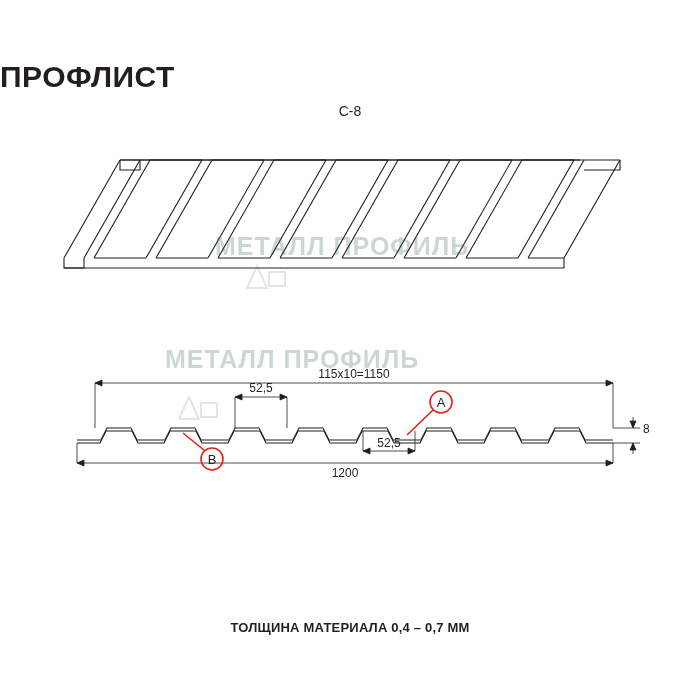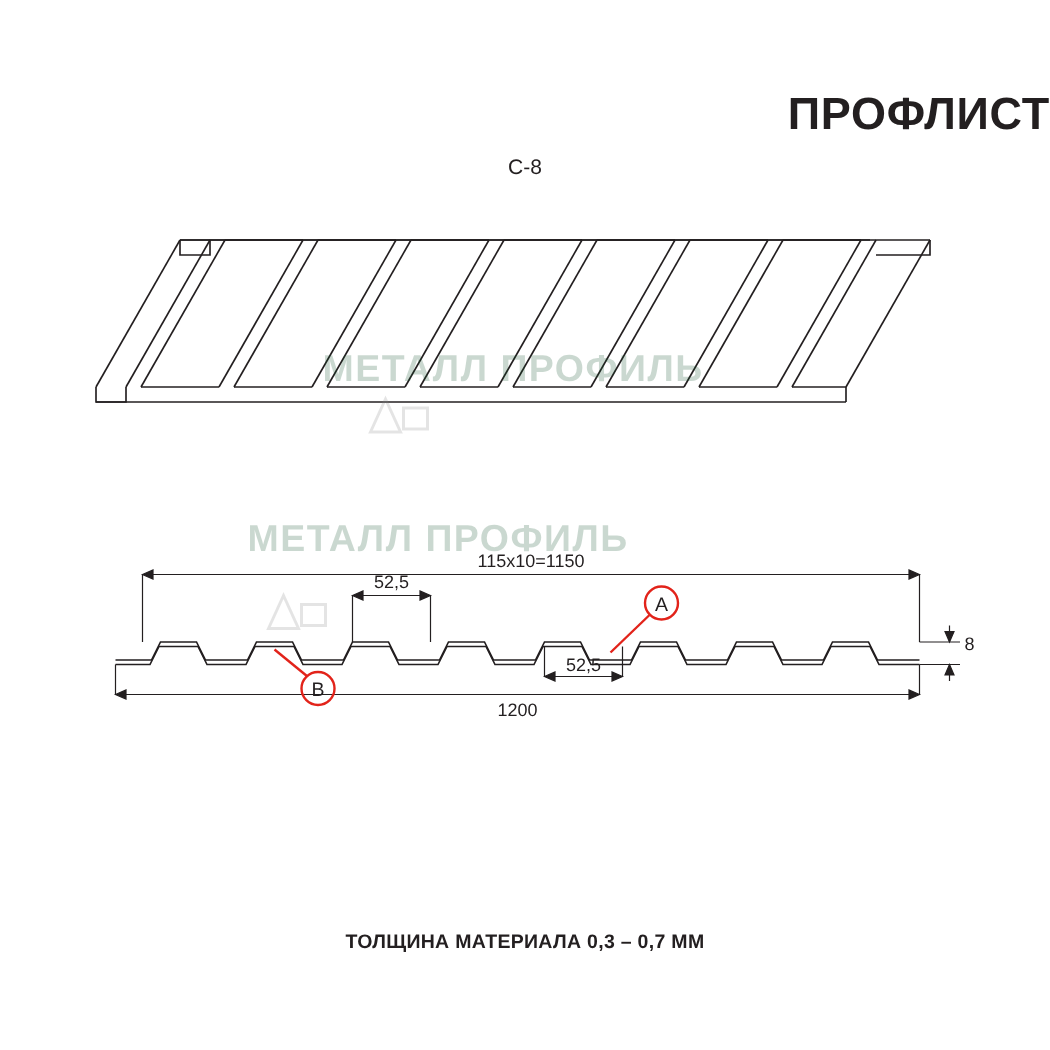--- a/index.html
+++ b/index.html
@@ -9,21 +9,21 @@
     font-family:"Liberation Sans", sans-serif;
     color:#231f20;
     position:relative;
     overflow:hidden;
   }
   .page{position:relative;width:700px;height:700px;}
 
   .title{
     position:absolute;
     top:60px;left:0;width:700px;
-    text-align:right;
+    text-align:left;
     font-size:30px;
     font-weight:bold;
     letter-spacing:0.5px;
   }
   .subtitle{
     position:absolute;
     top:103px;left:0;width:700px;
     text-align:center;
     font-size:14px;
     font-weight:normal;
@@ -244,15 +244,15 @@
 
       <g>
         <circle class="red" cx="157" cy="104" r="11"></circle>
         <path class="red" d="M150 96 L128 78"></path>
         <text class="redtxt" x="157" y="109" text-anchor="middle">B</text>
       </g>
 
     </svg>
   </div>
 
-  <div class="footnote">ТОЛЩИНА МАТЕРИАЛА 0,3 – 0,7 ММ</div>
+  <div class="footnote">ТОЛЩИНА МАТЕРИАЛА 0,4 – 0,7 ММ</div>
 
 </div>
 
 </body></html>

